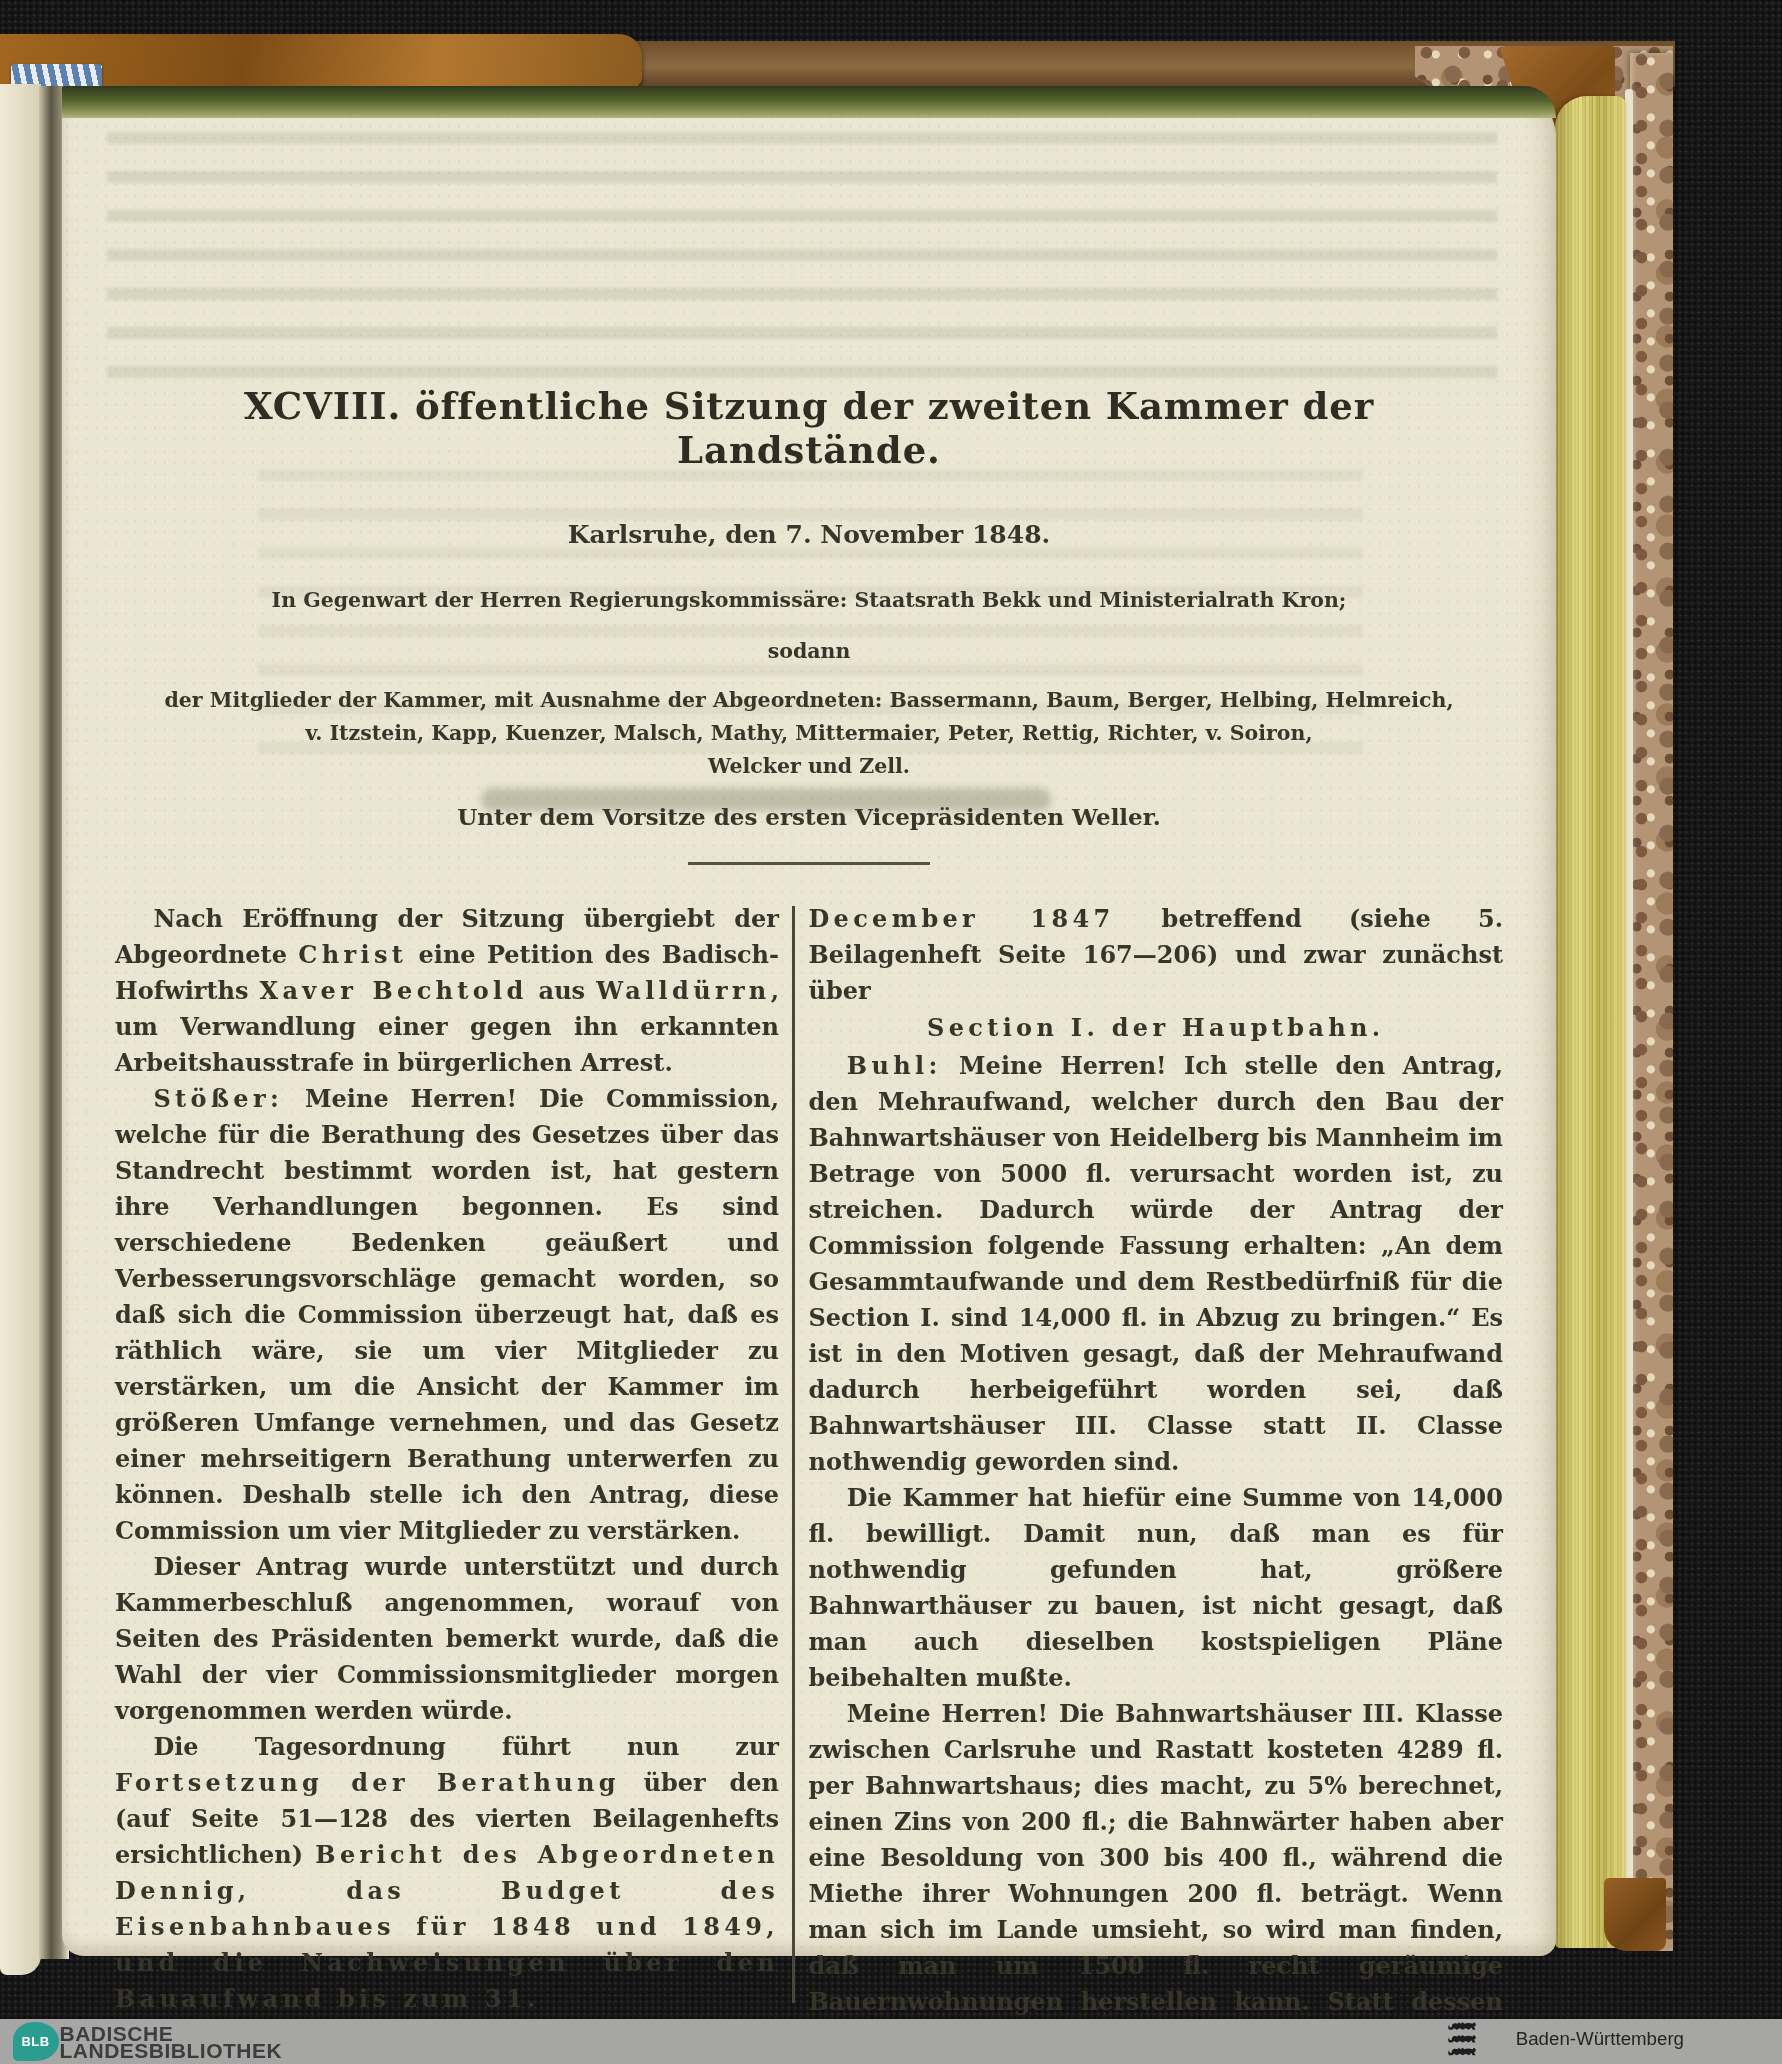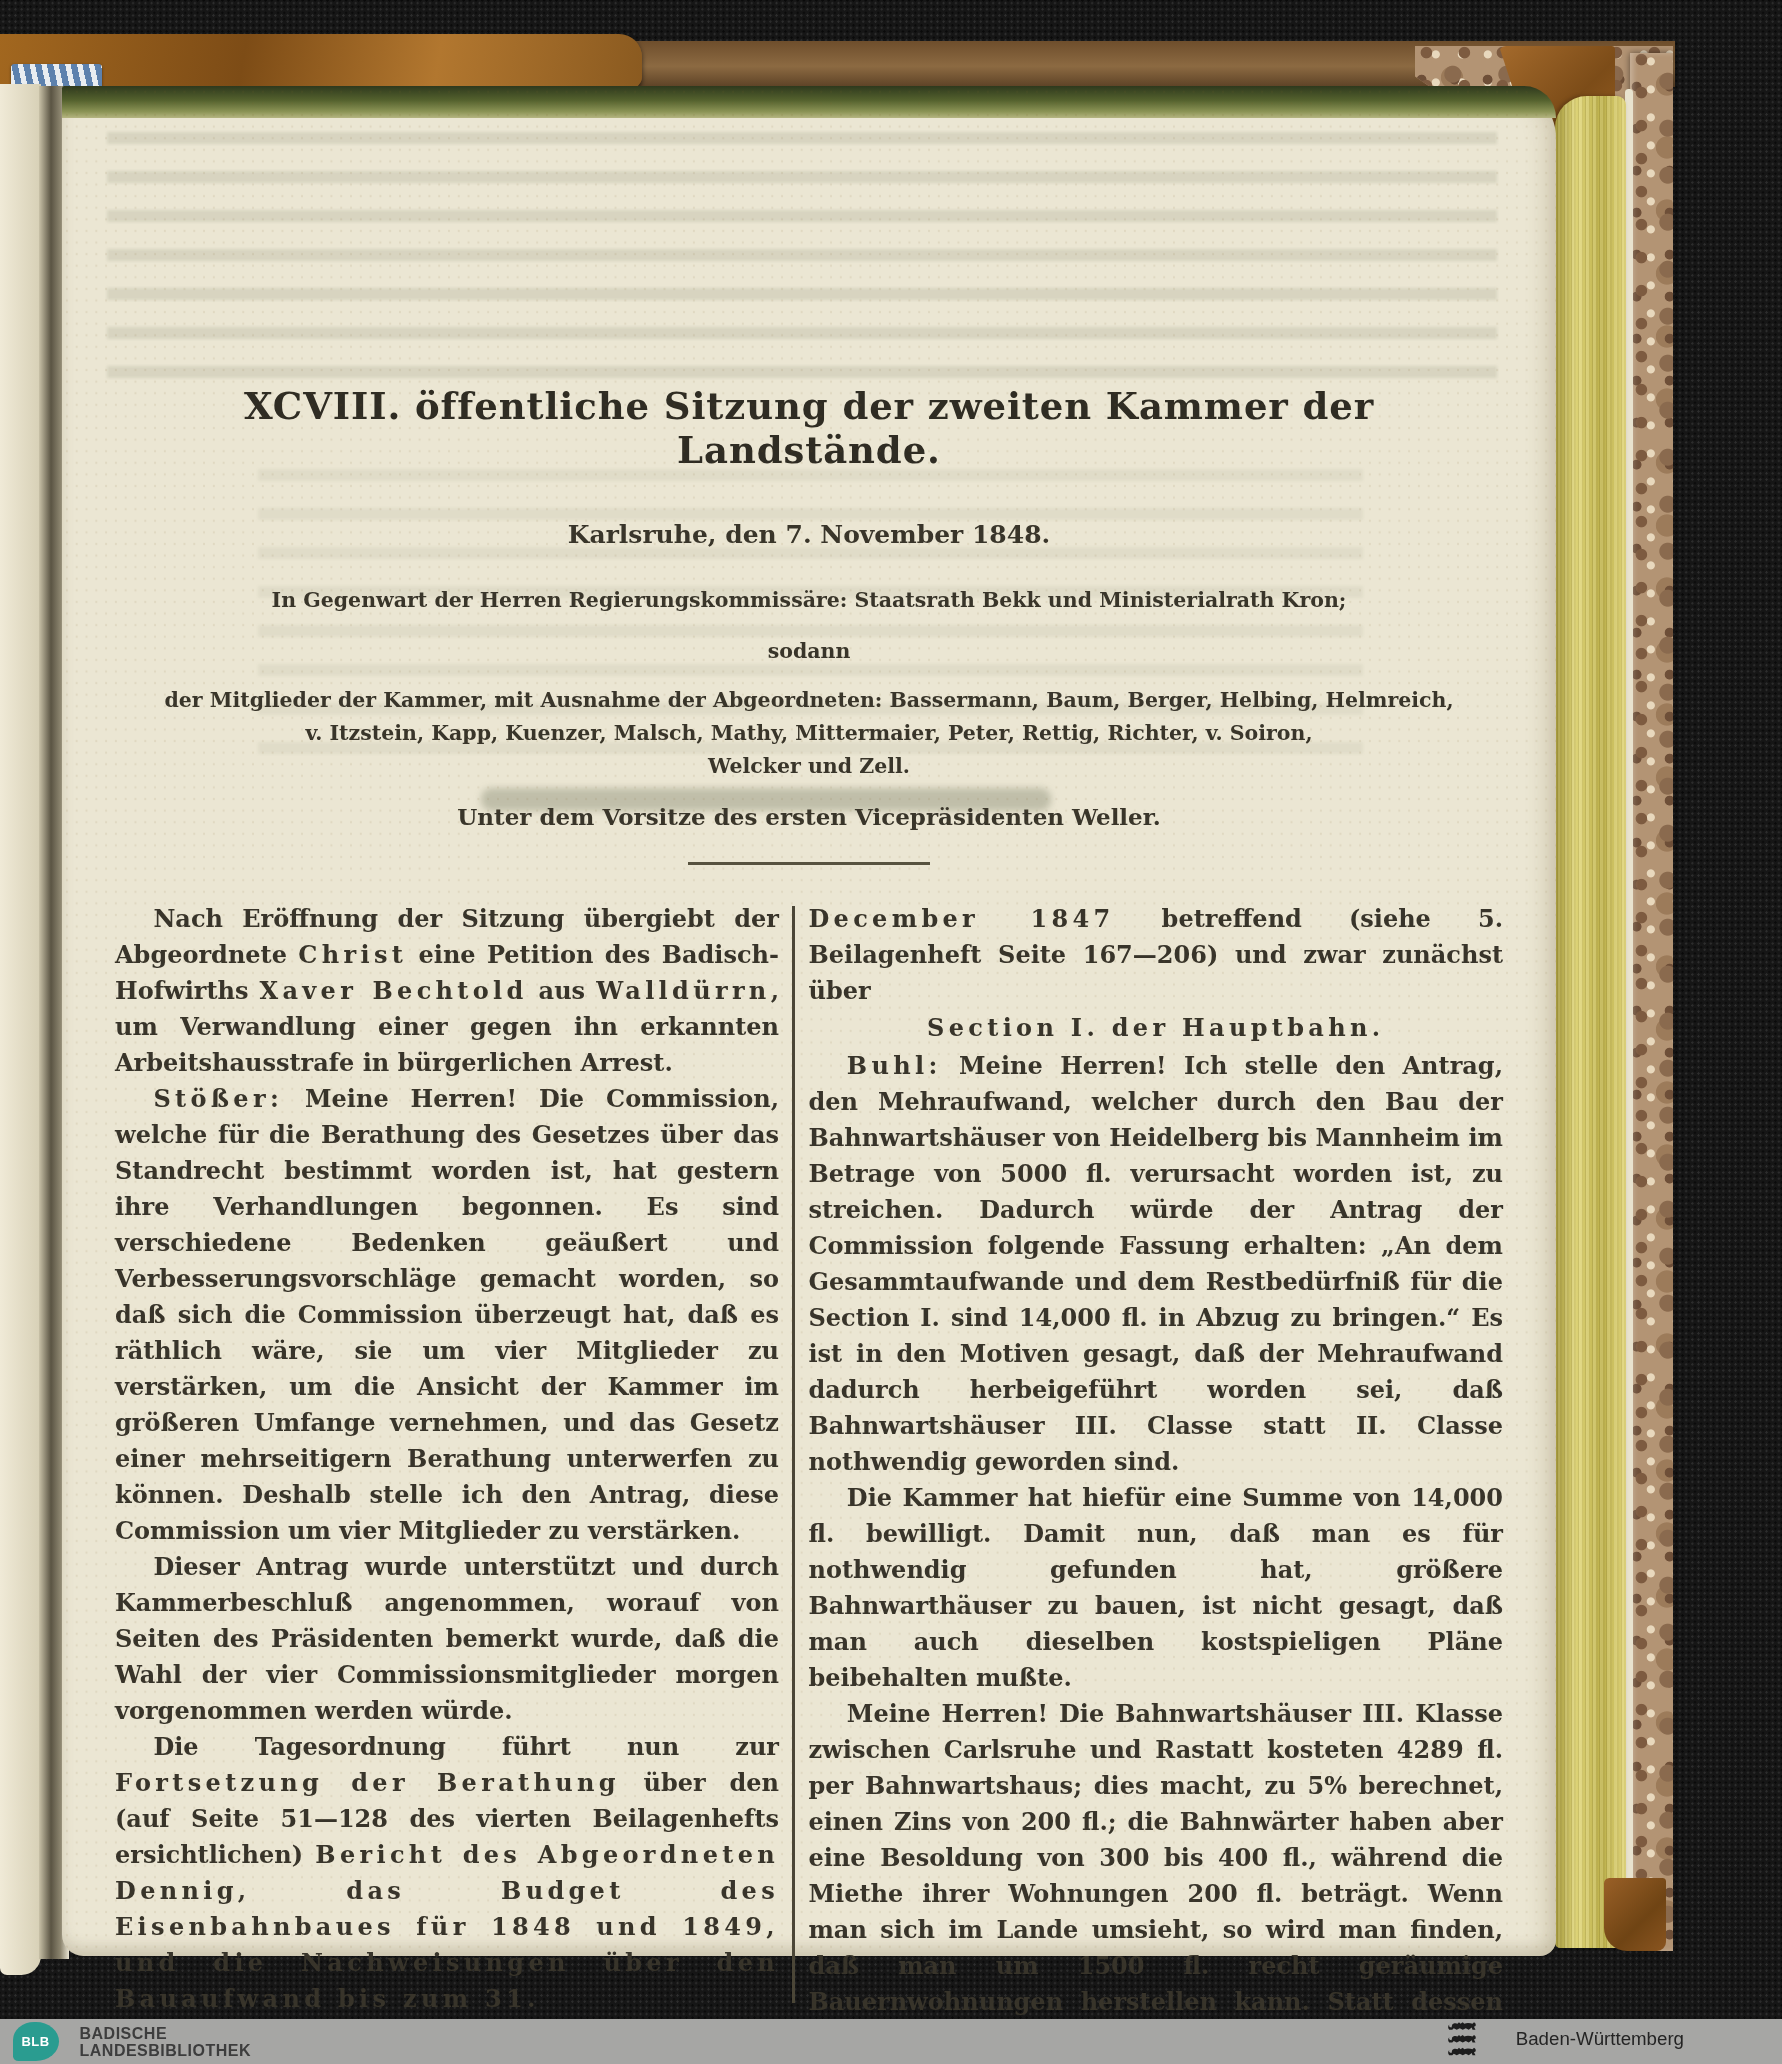--- a/index.html
+++ b/index.html
@@ -88,21 +88,21 @@
   .par.heading{text-align:center;text-indent:0;margin:1.8px 0;}
   .seg-g{letter-spacing:.18em;}
 
   
   .footer{position:absolute;left:0;top:2019px;width:1782px;height:45px;background:#a6a6a4;
     font-family:"Liberation Sans", sans-serif;display:flex;align-items:center;}
   .blb-group{display:flex;align-items:center;margin-left:12.5px;cursor:pointer;}
   .blb-badge{width:46px;height:39px;background:#2a9c90;border-radius:46% 50% 50% 12%;
     display:flex;align-items:center;justify-content:center;color:#fff;font-weight:bold;
     font-size:13px;letter-spacing:0.4px;}
-  .blb-name{margin-left:21px;color:#3d3d3d;font-weight:bold;font-size:16px;line-height:17px;
+  .blb-name{margin-left:1px;color:#3d3d3d;font-weight:bold;font-size:21px;line-height:17px;
     letter-spacing:0.5px;}
   .bw-group{position:absolute;right:98px;top:3px;height:34px;display:flex;align-items:center;cursor:pointer;gap:28px;}
   .bw-arms{width:30px;height:39px;margin-right:10.7px;}
   .bw-label{color:#242424;font-size:18.7px;}
 </style>
 </head>
 <body>
 
 <div id="stage">
 

